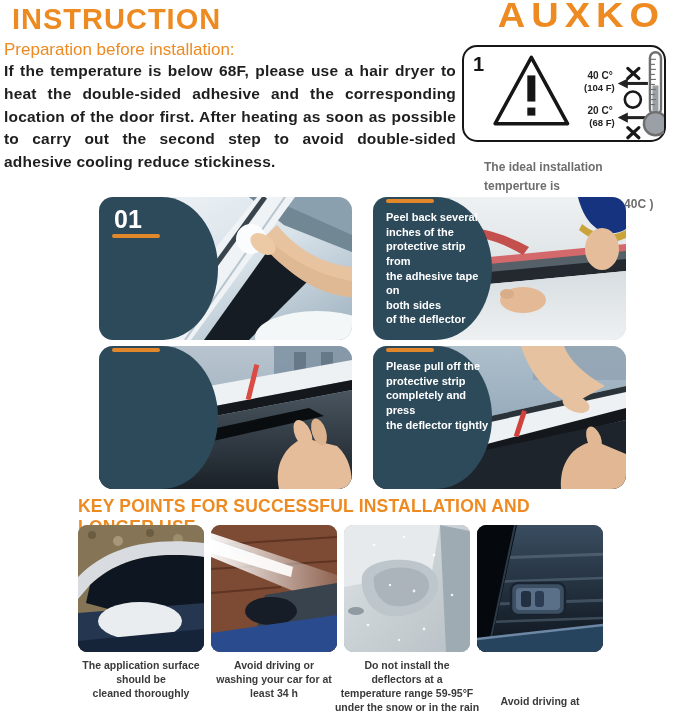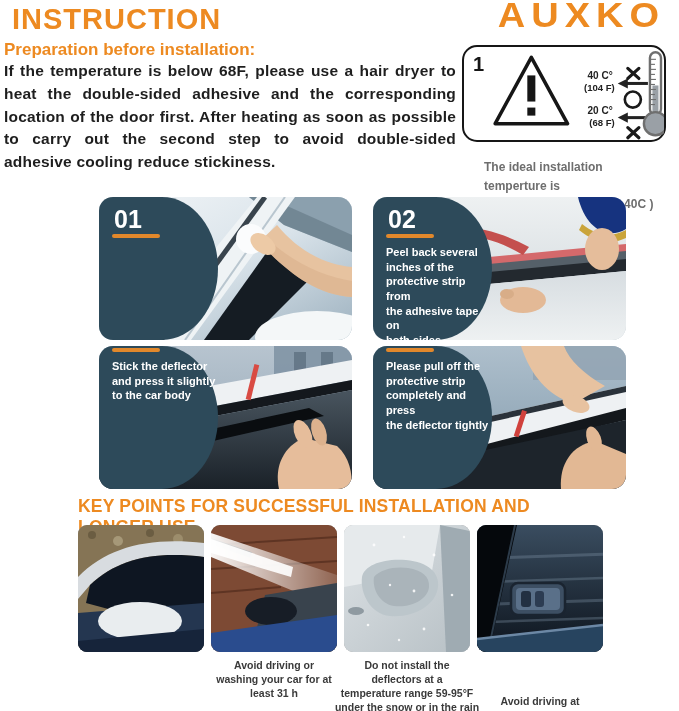--- a/index.html
+++ b/index.html
@@ -2,21 +2,21 @@
 <html><head>
 <meta charset="utf-8">
 <style>
   html,body{margin:0;padding:0;background:#fff;}
   .page{position:relative;width:679px;height:711px;background:#ffffff;overflow:hidden;
         font-family:"Liberation Sans", sans-serif;}
 
   
   .title{position:absolute;top:3px;left:12px;font-size:29px;font-weight:bold;
          color:#ED8A21;letter-spacing:1px;}
-  .subtitle{position:absolute;top:40px;left:4px;font-size:17px;font-weight:bold;color:#ED8A21;}
+  .subtitle{position:absolute;top:40px;left:4px;font-size:17px;font-weight:normal;color:#ED8A21;}
   .intro{position:absolute;top:60px;left:4px;width:452px;font-size:15.5px;font-weight:bold;
          color:#1e1e1e;line-height:1.47;text-align:justify;letter-spacing:.2px;}
   .brand{position:absolute;top:-4px;right:14px;font-size:38px;font-weight:bold;
          color:#ED8A21;letter-spacing:6px;transform:scaleY(.92);transform-origin:top right;}
 
   
   .temp-box{position:absolute;top:45px;right:13px;width:204px;height:97px;
             border:2.5px solid #161616;border-radius:15px;box-sizing:border-box;background:#fff;}
   .temp-box svg{display:block;width:100%;height:100%;}
   .temp-caption{position:absolute;top:158px;right:13px;width:204px;box-sizing:border-box;
@@ -165,21 +165,20 @@
           <path d="M205,0 L253,0 L253,32 C233,44 212,30 205,0 Z" fill="#16337f"></path>
           <path d="M209,27 C224,39 238,41 253,33 L253,41 C236,49 221,45 206,33 Z" fill="#caa43a"></path>
           <ellipse cx="229" cy="52" rx="17" ry="21" fill="#e5bd9b"></ellipse>
         </g>
         <g>
           <ellipse cx="150" cy="103" rx="23" ry="13" fill="#e3b996"></ellipse>
           <ellipse cx="134" cy="97" rx="7" ry="5" fill="#d8ad88"></ellipse>
         </g>
       </svg>
       <div class="panel">
-        <div class="num">02</div>
         <div class="num-bar"></div>
         <div class="step-text">Peel back several
 inches of the
 protective strip from
 the adhesive tape on
 both sides
 of the deflector</div>
       </div>
     </div>
 
@@ -205,23 +204,20 @@
         <path d="M15,104 L210,62 L225,70 L30,114 Z" fill="#0a0d10"></path>
         <rect x="151" y="18" width="5" height="36" fill="#d94b43" transform="rotate(14 153 36)"></rect>
         <g>
           <path d="M253,143 L180,143 C175,120 185,100 205,92 L238,100 C251,112 253,126 253,143 Z" fill="#e6bd9b"></path>
           <ellipse cx="204" cy="88" rx="8" ry="15" fill="#e6bd9b" transform="rotate(-24 204 88)"></ellipse>
           <ellipse cx="220" cy="86" rx="7" ry="14" fill="#ddb28e" transform="rotate(-18 220 86)"></ellipse>
         </g>
       </svg>
       <div class="panel">
         <div class="num-bar"></div>
-        <div class="step-text">Stick the deflector
-and press it slightly
-to the car body</div>
       </div>
     </div>
 
     <div class="card">
       <svg class="ph" viewBox="0 0 253 143" preserveAspectRatio="none">
         <defs>
           <linearGradient id="s4a" x1="0" y1="0" x2="0" y2="1">
             <stop offset="0" stop-color="#aebfcc"></stop>
               <stop offset="1" stop-color="#8099ab"></stop>
           </linearGradient>
@@ -267,20 +263,23 @@
             <circle cx="100" cy="14" r="5" fill="#9c8d6c"></circle>
           <circle cx="58" cy="24" r="3" fill="#756648"></circle>
             <circle cx="118" cy="26" r="4" fill="#6b5d42"></circle>
           <path d="M0,52 C30,22 70,12 126,18 L126,32 C75,26 40,34 12,60 L0,74 Z" fill="#d8dce0"></path>
           <path d="M12,60 C40,34 75,26 126,32 L126,82 L60,92 L8,78 Z" fill="#0e1622"></path>
           <path d="M0,127 L0,88 L126,78 L126,127 Z" fill="#243650"></path>
           <ellipse cx="62" cy="96" rx="42" ry="19" fill="#e9edef"></ellipse>
           <path d="M0,127 L0,116 L126,104 L126,127 Z" fill="#16243a"></path>
         </svg>
       </div>
+      <div class="cap c1">The application surface
+should be
+cleaned thoroughly</div>
     </div>
 
     <div class="tip">
       <div class="tip-img">
         <svg viewBox="0 0 126 127">
           <defs>
             <linearGradient id="t2s" x1="0" y1="0" x2="1" y2="0">
               <stop offset="0" stop-color="#ffffff" stop-opacity=".95"></stop>
                 <stop offset="1" stop-color="#ffffff" stop-opacity=".15"></stop>
             </linearGradient>
@@ -292,21 +291,21 @@
           <line x1="0" y1="16" x2="40" y2="30" stroke="#15181c" stroke-width="6"></line>
           <path d="M0,8 L126,50 L126,84 L0,32 Z" fill="url(#t2s)"></path>
           <path d="M0,14 L82,42 L80,52 L0,28 Z" fill="#ffffff" opacity=".9"></path>
           <path d="M40,127 L54,70 L126,58 L126,127 Z" fill="#39434d"></path>
           <ellipse cx="60" cy="86" rx="26" ry="14" fill="#171d26"></ellipse>
           <path d="M0,127 L0,108 L126,90 L126,127 Z" fill="#2a4c8e"></path>
         </svg>
       </div>
       <div class="cap c2">Avoid driving or
 washing your car for at
-least 31 h</div>
+least 34 h</div>
     </div>
 
     <div class="tip">
       <div class="tip-img">
         <svg viewBox="0 0 126 127">
           <defs>
             <linearGradient id="t3a" x1="0" y1="0" x2="1" y2="1">
               <stop offset="0" stop-color="#dde2e5"></stop>
                 <stop offset="1" stop-color="#b7c0c5"></stop>
             </linearGradient>

